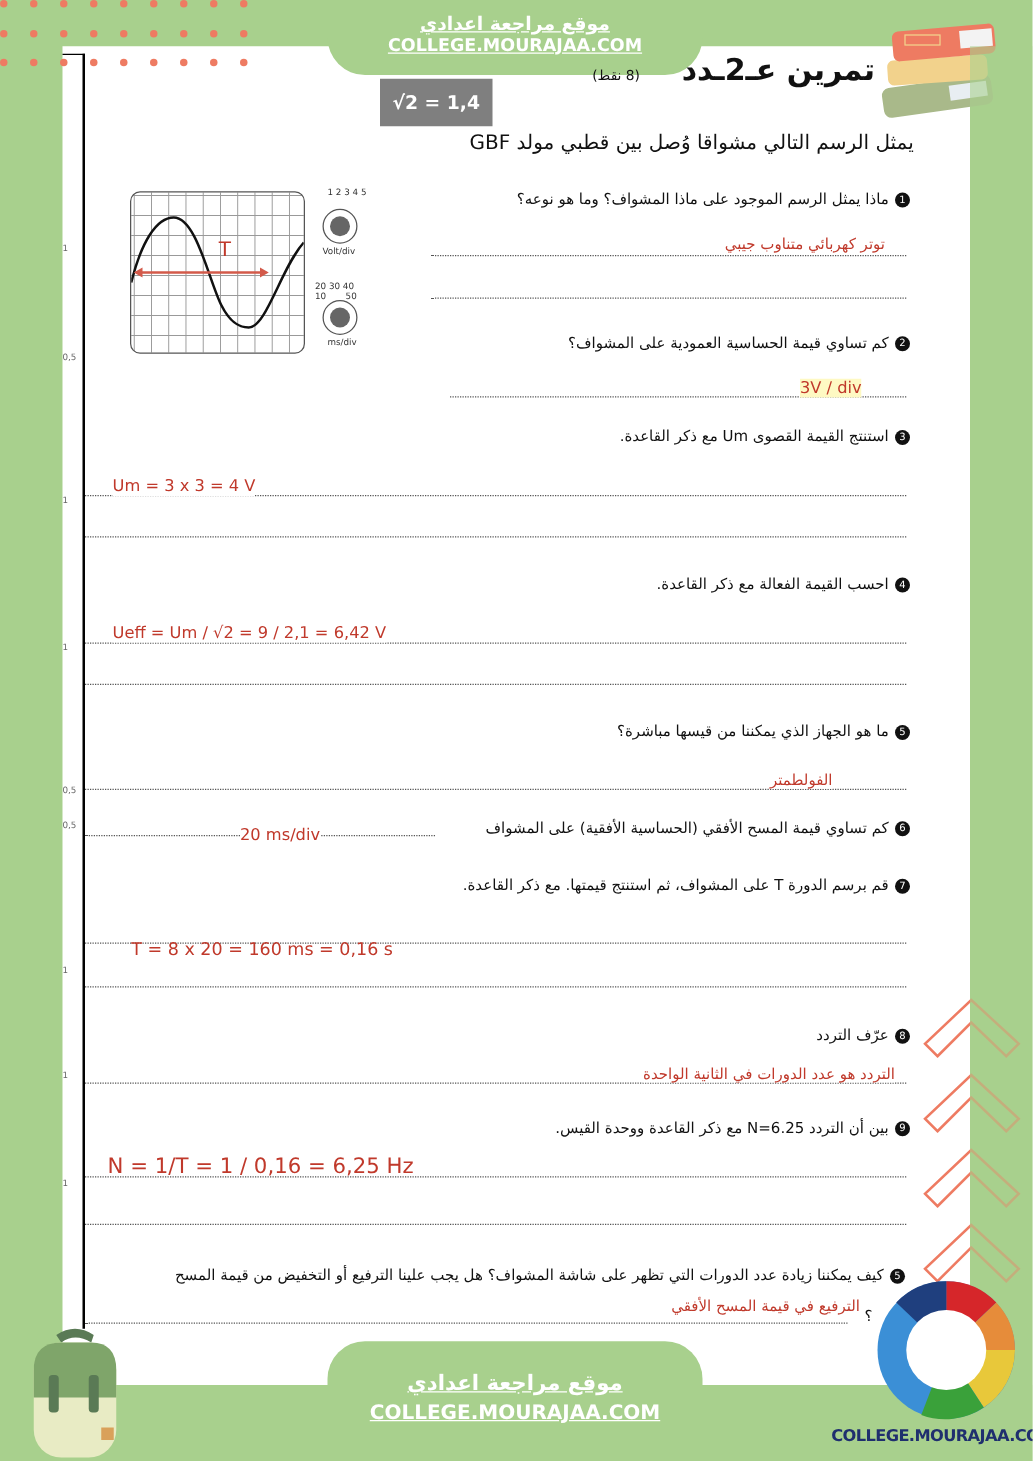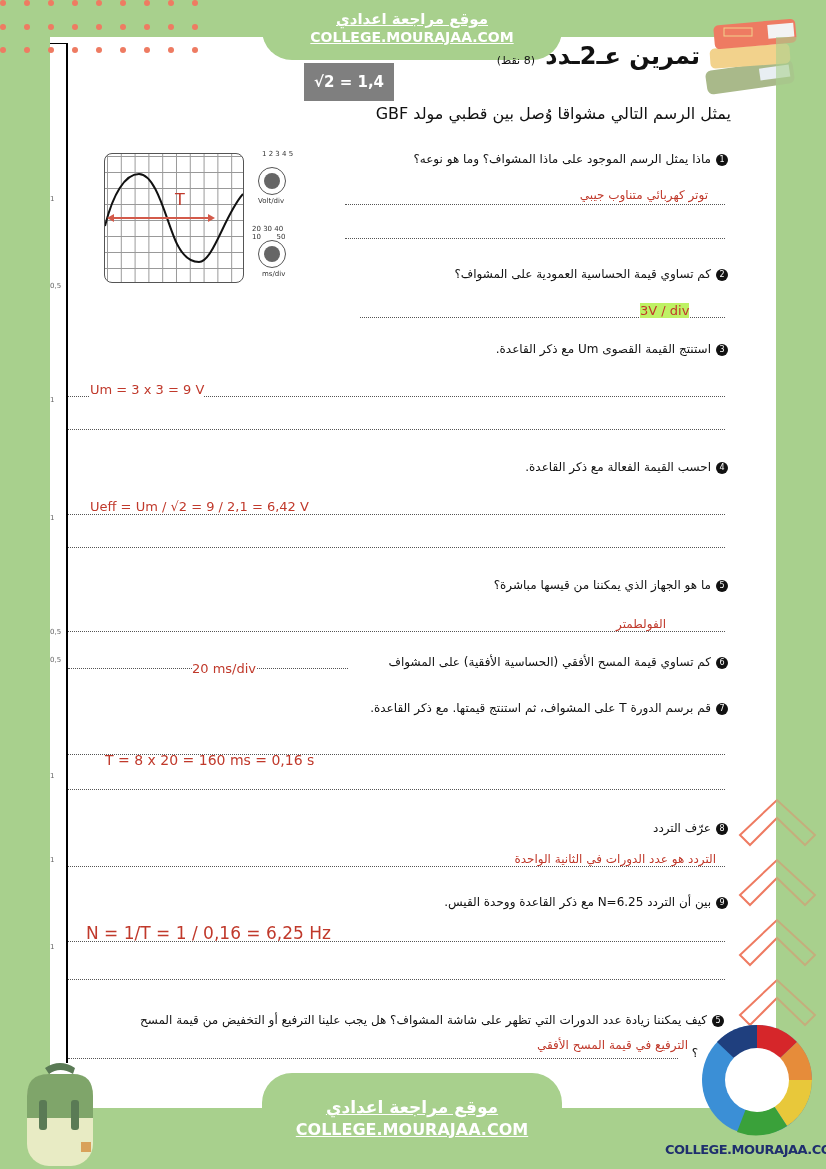--- a/index.html
+++ b/index.html
@@ -14,21 +14,21 @@
   .top-banner { position:absolute; left:262px; top:0; width:300px; height:60px; background:#a8d08d; border-radius:0 0 30px 30px; text-align:center; color:#fff; }
   .top-banner .ar { font-size:15px; font-weight:bold; text-decoration:underline; margin-top:10px; line-height:18px; direction:rtl; }
   .top-banner .en { font-size:14px; font-weight:bold; text-decoration:underline; line-height:18px; }
 
   .bottom-band { position:absolute; left:0; top:1108px; width:826px; height:61px; background:#a8d08d; }
   .bottom-banner { position:absolute; left:262px; top:1073px; width:300px; height:96px; background:#a8d08d; border-radius:30px 30px 0 0; text-align:center; color:#fff; }
   .bottom-banner .ar { font-size:17px; font-weight:bold; text-decoration:underline; margin-top:22px; line-height:24px; direction:rtl; }
   .bottom-banner .en { font-size:16px; font-weight:bold; text-decoration:underline; line-height:22px; }
 
   .title { position:absolute; left:450px; top:42px; width:250px; font-size:24px; font-weight:bold; direction:rtl; text-align:right; color:#111; }
-  .title .pts { font-size:11px; font-weight:normal; margin-right:2px; }
+  .title .pts { font-size:11px; font-weight:normal; margin-right:25px; }
   .sqrt-box { position:absolute; left:304px; top:63px; width:90px; height:38px; background:#7f7f7f; color:#fff; font-weight:bold; font-size:15px; display:flex; align-items:center; justify-content:center; }
 
   .intro { position:absolute; right:95px; top:104px; font-size:16px; direction:rtl; color:#111; }
 
   .q { position:absolute; right:98px; font-size:12px; direction:rtl; color:#111; white-space:nowrap; }
   .q .num { display:inline-block; width:12px; height:12px; border-radius:50%; background:#111; color:#fff; font-size:8px; text-align:center; line-height:12px; margin-left:5px; vertical-align:middle; }
   .dotline { position:absolute; height:0; border-bottom:1px dotted #555; }
   .ans { position:absolute; color:#c0392b; font-size:13px; white-space:nowrap; }
   .ans.ar { direction:rtl; font-size:12px; }
   .mark { position:absolute; left:50px; font-size:7px; color:#666; }
@@ -124,26 +124,26 @@
 <div class="knob-label" style="left:262px;top:270px">ms/div</div>
 
 <div class="q" style="top:152px"><span class="num">1</span><span>ماذا يمثل الرسم الموجود على ماذا المشواف؟ وما هو نوعه؟</span></div>
 <div class="ans ar" style="right:118px;top:188px">توتر كهربائي متناوب جيبي</div>
 <div class="dotline" style="left:345px;width:380px;top:204px"></div>
 <div class="dotline" style="left:345px;width:380px;top:238px"></div>
 <div class="mark" style="top:195px">1</div>
 
 <div class="q" style="top:267px"><span class="num">2</span><span>كم تساوي قيمة الحساسية العمودية على المشواف؟</span></div>
 <div class="dotline" style="left:360px;width:365px;top:317px"></div>
-<div class="ans" style="left:640px;top:303px;background:#bef264">3V / div</div>
+<div class="ans" style="left:640px;top:303px;background:#fef9c3">3V / div</div>
 <div class="mark" style="top:282px">0,5</div>
 
 <div class="q" style="top:342px"><span class="num">3</span><span>استنتج القيمة القصوى Um مع ذكر القاعدة.</span></div>
 <div class="dotline" style="left:68px;width:657px;top:396px"></div>
-<div class="ans" style="left:90px;top:382px;background:#fff">Um = 3 x 3 = 9 V</div>
+<div class="ans" style="left:90px;top:382px;background:#fff">Um = 3 x 3 = 4 V</div>
 <div class="dotline" style="left:68px;width:657px;top:429px"></div>
 <div class="mark" style="top:396px">1</div>
 
 <div class="q" style="top:460px"><span class="num">4</span><span>احسب القيمة الفعالة مع ذكر القاعدة.</span></div>
 <div class="dotline" style="left:68px;width:657px;top:514px"></div>
 <div class="ans" style="left:90px;top:499px;background:#fff">Ueff = Um / √2 = 9 / 2,1 = 6,42 V</div>
 <div class="dotline" style="left:68px;width:657px;top:547px"></div>
 <div class="mark" style="top:514px">1</div>
 
 <div class="q" style="top:578px"><span class="num">5</span><span>ما هو الجهاز الذي يمكننا من قيسها مباشرة؟</span></div>

